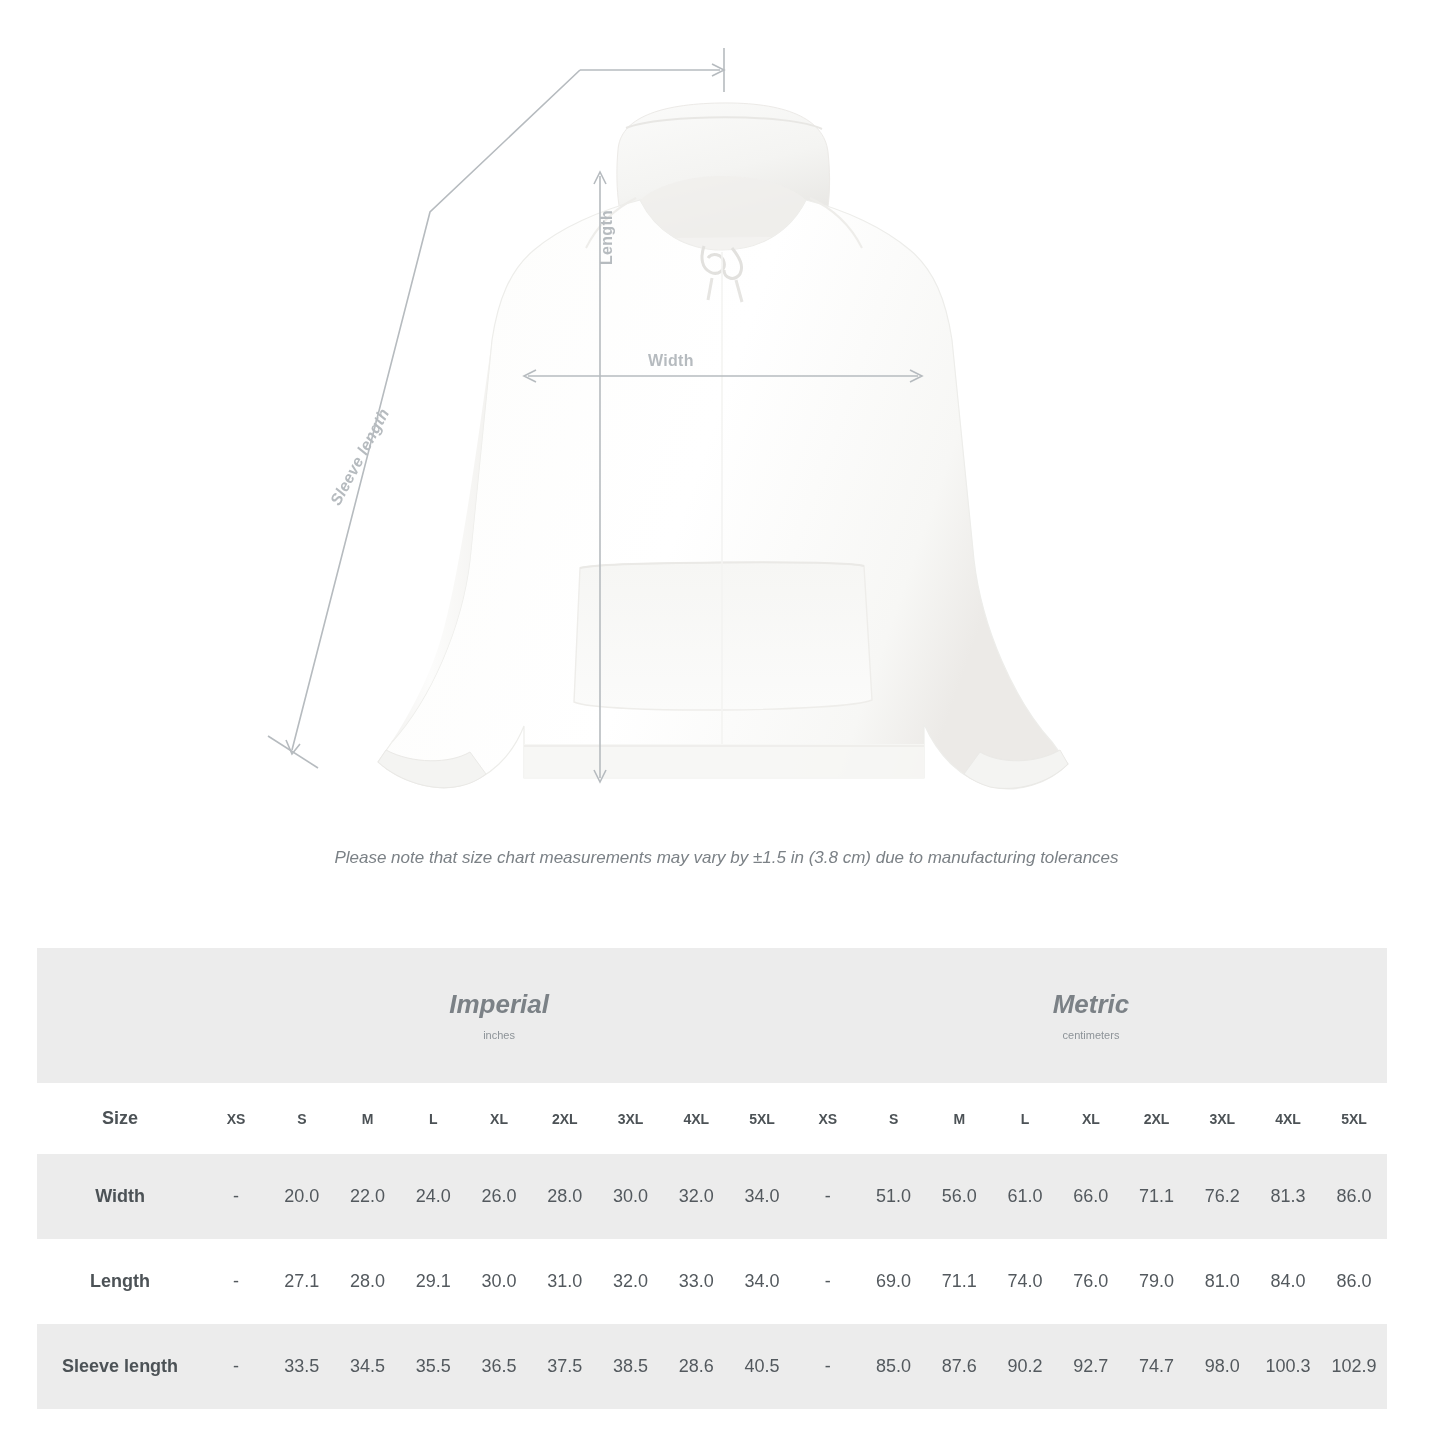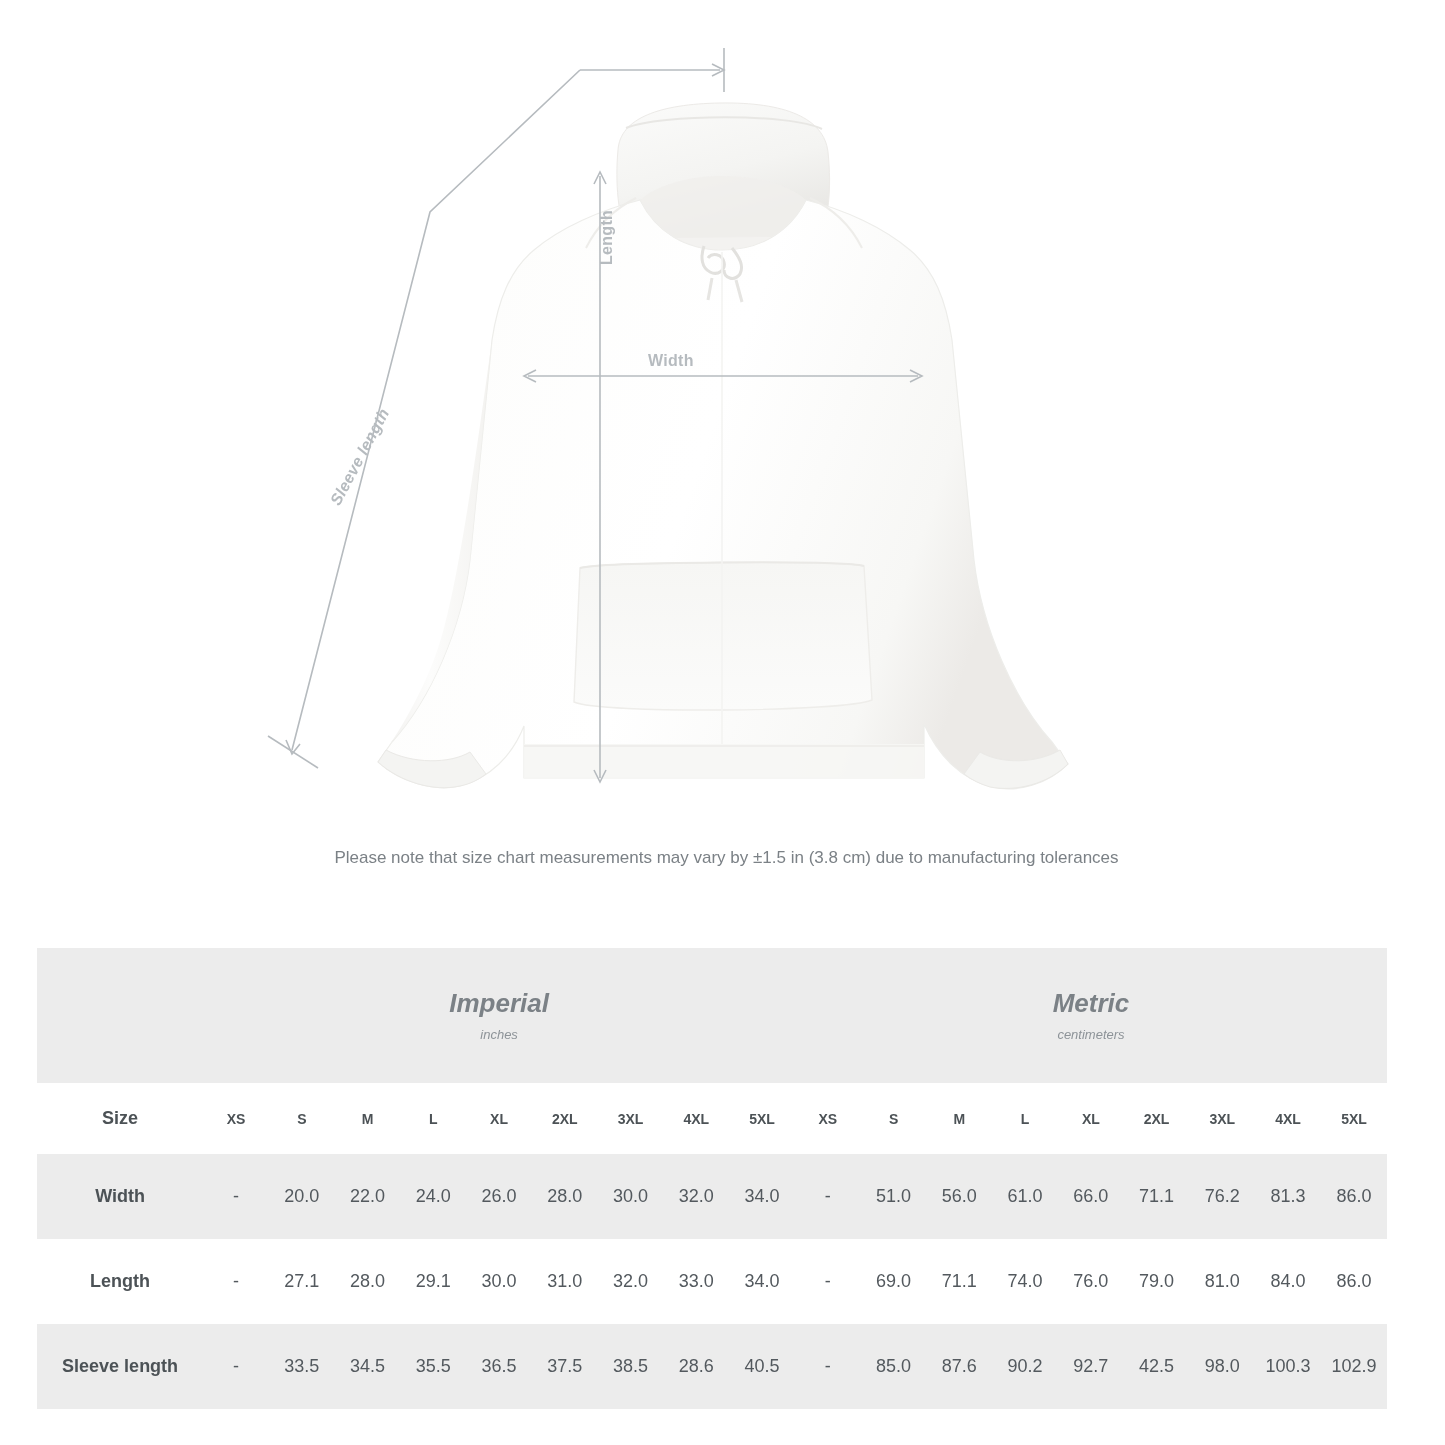--- a/index.html
+++ b/index.html
@@ -65,20 +65,21 @@
     font-size: 30px;
     font-weight: bold;
     color: #3f4549;
     margin: 0;
     padding-top: 12px;
     letter-spacing: 0.2px;
   }
   .subheading {
     text-align: center;
     font-size: 17px;
+    font-style: italic;
     color: #7b8186;
     margin: 18px 0 0 8px;
   }
 
   
   .table-area {
     position: absolute;
     left: 37px;
     top: 948px;
     width: 1350px;
@@ -99,22 +100,21 @@
     height: 135px;
   }
   .unit-head .unit-title {
     font-size: 26px;
     font-style: italic;
     font-weight: bold;
     color: #7b8186;
     line-height: 1.1;
   }
   .unit-head .unit-sub {
-    font-size: 13px;
-    font-style: italic;
+    font-size: 11px;
     color: #8d9398;
     padding-top: 10px;
   }
   .row-head {
     background: #ffffff;
     height: 71px;
   }
   .row-head td {
     font-size: 14px;
     font-weight: bold;
@@ -368,21 +368,21 @@
         <td class="val">36.5</td>
         <td class="val">37.5</td>
         <td class="val">38.5</td>
         <td class="val">28.6</td>
         <td class="val">40.5</td>
         <td class="val">-</td>
         <td class="val">85.0</td>
         <td class="val">87.6</td>
         <td class="val">90.2</td>
         <td class="val">92.7</td>
-        <td class="val">42.5</td>
+        <td class="val">74.7</td>
         <td class="val">98.0</td>
         <td class="val">100.3</td>
         <td class="val">102.9</td>
       </tr>
     </tbody>
       </table>
   </div>
 
 </div>
 

